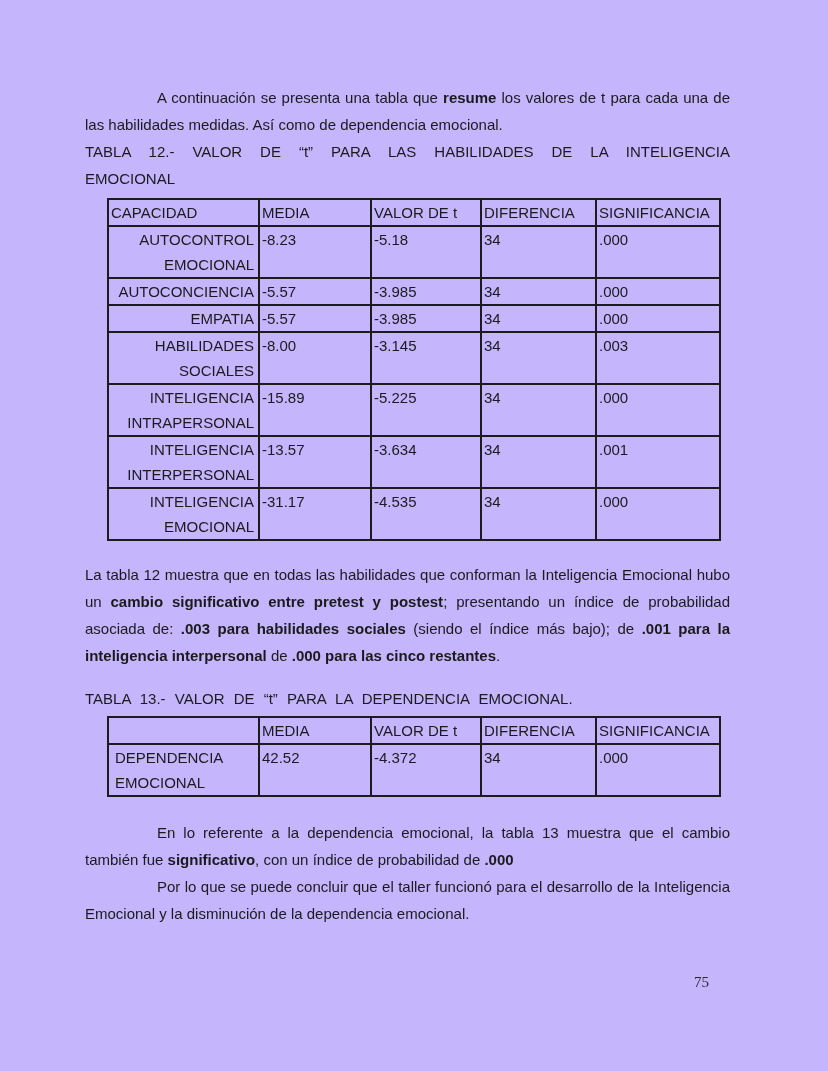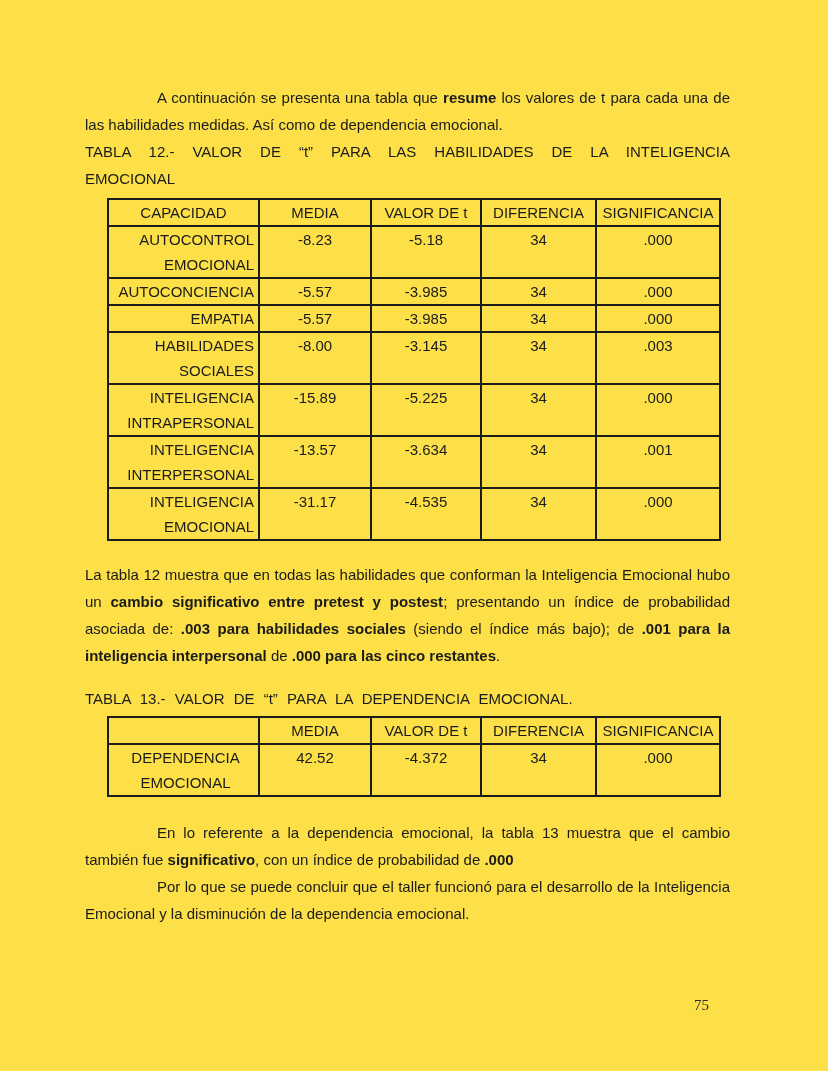--- a/index.html
+++ b/index.html
@@ -1,21 +1,21 @@
 <!DOCTYPE html>
 <html><head>
 <meta charset="utf-8">
 <style>
   * { box-sizing: border-box; }
   html, body { margin: 0; padding: 0; background: #ffffff; }
   .page {
     position: relative;
     width: 828px;
     height: 1071px;
-    background: #fde047;
+    background: #c4b5fd;
     font-family: "Liberation Sans", sans-serif;
     font-size: 15px;
     line-height: 27px;
     color: #1b1b1b;
     overflow: hidden;
   }
   .content {
     position: absolute;
     left: 85px;
     top: 84px;
@@ -38,21 +38,21 @@
     table-layout: fixed;
     width: 612px;
     margin-left: 22px;
     font-size: 15px;
   }
   .t12 { margin-top: 6px; }
   .t13 { margin-top: 4px; }
   .doc-table th, .doc-table td {
     border: 2px solid #1c1c1c;
     font-weight: normal;
-    text-align: center;
+    text-align: left;
     vertical-align: top;
     line-height: 25px;
     padding: 0 2px;
   }
   .doc-table th { height: 27px; }
   .cap-cell {
     text-align: right !important;
     padding-right: 4px !important;
     white-space: pre-line;
   }
@@ -60,21 +60,21 @@
     text-align: right;
     padding-left: 6px !important;
     white-space: pre-line;
   }
   .sig-cell { font-weight: bold; }
   .p-analysis { margin-top: 20px; }
   .p-concl { margin-top: 22px; }
   .page-number {
     position: absolute;
     left: 694px;
-    top: 995px;
+    top: 972px;
     font-family: "Liberation Serif", serif;
     font-size: 15px;
     line-height: 20px;
     color: #2b2b2b;
   }
 </style>
 </head>
 <body>
 
 <div class="page">

